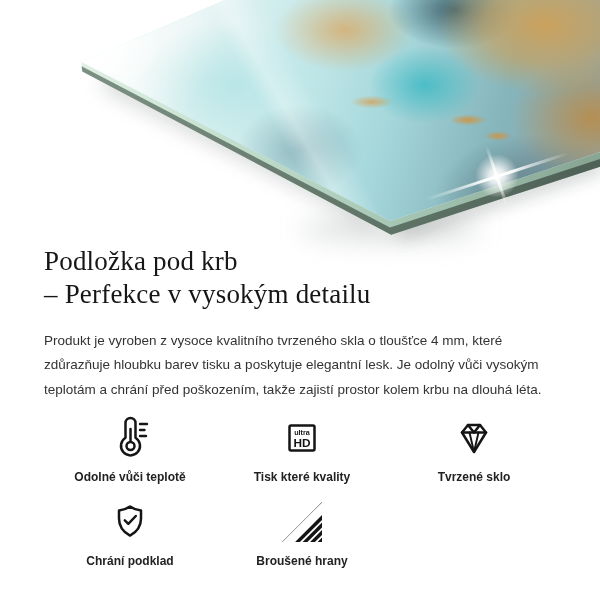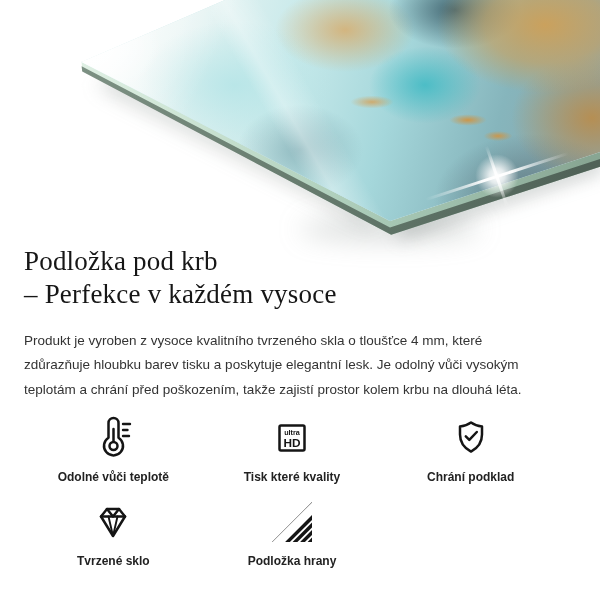--- a/index.html
+++ b/index.html
@@ -62,21 +62,21 @@
   .sparkle .glow { position:absolute; left:-22px; top:-22px; width:44px; height:44px; border-radius:50%;
     background:radial-gradient(circle, rgba(255,255,255,1) 0%, rgba(255,255,255,0.8) 25%, rgba(255,255,255,0) 70%); }
   .sparkle .ray1 { position:absolute; left:-75px; top:-1.5px; width:150px; height:3px;
     transform:rotate(-18deg);
     background:linear-gradient(to right, rgba(255,255,255,0), rgba(255,255,255,0.95) 40%, #fff 50%, rgba(255,255,255,0.95) 60%, rgba(255,255,255,0)); }
   .sparkle .ray2 { position:absolute; left:-32px; top:-1.25px; width:64px; height:2.5px;
     transform:rotate(71deg);
     background:linear-gradient(to right, rgba(255,255,255,0), #fff 50%, rgba(255,255,255,0)); }
 
   
-  .content { padding:5px 40px 0 24px; }
+  .content { padding:5px 40px 0 44px; }
   h1 {
     font-family:"Liberation Serif","DejaVu Serif",serif;
     font-weight:normal; font-size:27px; line-height:1.24;
     color:#161616; letter-spacing:0.2px;
   }
   h1 .t-line { display:block; }
   .desc {
     margin-top:17px; font-size:13.5px; line-height:1.8; color:#333333; max-width:528px;
   }
 
@@ -105,21 +105,21 @@
     <div class="sparkle">
       <div class="glow"></div>
         <div class="ray1"></div>
         <div class="ray2"></div>
     </div>
   </div>
 
   <div class="content">
     <h1>
       <span class="t-line">Podložka pod krb</span>
-      <span class="t-line">– Perfekce v každém vysoce</span>
+      <span class="t-line">– Perfekce v vysokým detailu</span>
     </h1>
     <p class="desc">Produkt je vyroben z vysoce kvalitního tvrzeného skla o tloušťce 4 mm, které zdůrazňuje hloubku barev tisku a poskytuje elegantní lesk. Je odolný vůči vysokým teplotám a chrání před poškozením, takže zajistí prostor kolem krbu na dlouhá léta.</p>
 
     <div class="features">
 
       <div class="feature">
         <div class="icon-box">
           <svg class="ico" width="42" height="44" viewBox="0 0 40 44" aria-hidden="true">
             <path d="M15.5 7 a5 5 0 0 1 10 0 v14.8 a9.5 9.5 0 1 1 -10 0 Z"></path>
             <line x1="20.5" y1="13" x2="20.5" y2="25.5"></line>
@@ -138,38 +138,38 @@
             <rect x="7.5" y="7.5" width="25" height="25" rx="1.5"></rect>
             <text x="20" y="17.2" font-size="7.2" text-anchor="middle">ultra</text>
             <text x="20" y="29" font-size="11.8" text-anchor="middle">HD</text>
           </svg>
         </div>
         <div class="label">Tisk které kvality</div>
       </div>
 
       <div class="feature">
         <div class="icon-box">
-          <svg class="ico" width="40" height="40" viewBox="0 0 40 40" aria-hidden="true">
-            <path d="M20 4.5 C22.8 6.6 26.6 8 31 8.4 V16.5 C31 24.6 26.6 30.1 20 33.6 C13.4 30.1 9 24.6 9 16.5 V8.4 C13.4 8 17.2 6.6 20 4.5 Z"></path>
-            <polyline points="14.8,18.4 18.3,21.8 25.8,14"></polyline>
-          </svg>
-        </div>
-        <div class="label">Chrání podklad</div>
-      </div>
-
-      <div class="feature">
-        <div class="icon-box">
           <svg class="ico" width="40" height="40" viewBox="0 0 40 40" stroke-width="2.2" aria-hidden="true">
             <path d="M8 14.5 L14 7 H26 L32 14.5 L20 34 Z"></path>
             <line x1="8" y1="14.5" x2="32" y2="14.5"></line>
             <path d="M14 7 L20 14.5 L26 7"></path>
             <path d="M15.5 14.5 L20 34 M24.5 14.5 L20 34" stroke-width="1.9"></path>
           </svg>
         </div>
         <div class="label">Tvrzené sklo</div>
+      </div>
+
+      <div class="feature">
+        <div class="icon-box">
+          <svg class="ico" width="40" height="40" viewBox="0 0 40 40" aria-hidden="true">
+            <path d="M20 4.5 C22.8 6.6 26.6 8 31 8.4 V16.5 C31 24.6 26.6 30.1 20 33.6 C13.4 30.1 9 24.6 9 16.5 V8.4 C13.4 8 17.2 6.6 20 4.5 Z"></path>
+            <polyline points="14.8,18.4 18.3,21.8 25.8,14"></polyline>
+          </svg>
+        </div>
+        <div class="label">Chrání podklad</div>
       </div>
 
       <div class="feature">
         <div class="icon-box">
           <svg width="40" height="40" viewBox="0 0 40 40" aria-hidden="true">
             <defs>
               <clipPath id="triClip">
                   <polygon points="0,40 40,0 40,40"></polygon>
                 </clipPath>
             </defs>
@@ -177,19 +177,19 @@
               <line x1="-2" y1="40" x2="40" y2="-2"></line>
               <line x1="-2" y1="32.5" x2="32.5" y2="-2"></line>
               <line x1="-2" y1="25" x2="25" y2="-2"></line>
               <line x1="13.5" y1="42" x2="42" y2="13.5"></line>
               <line x1="21" y1="42" x2="42" y2="21"></line>
               <line x1="28.5" y1="42" x2="42" y2="28.5"></line>
               <line x1="36" y1="42" x2="42" y2="36"></line>
             </g>
           </svg>
         </div>
-        <div class="label">Podložka hrany</div>
+        <div class="label">Broušené hrany</div>
       </div>
 
 
     </div>
   </div>
 </div>
 
 </body></html>

